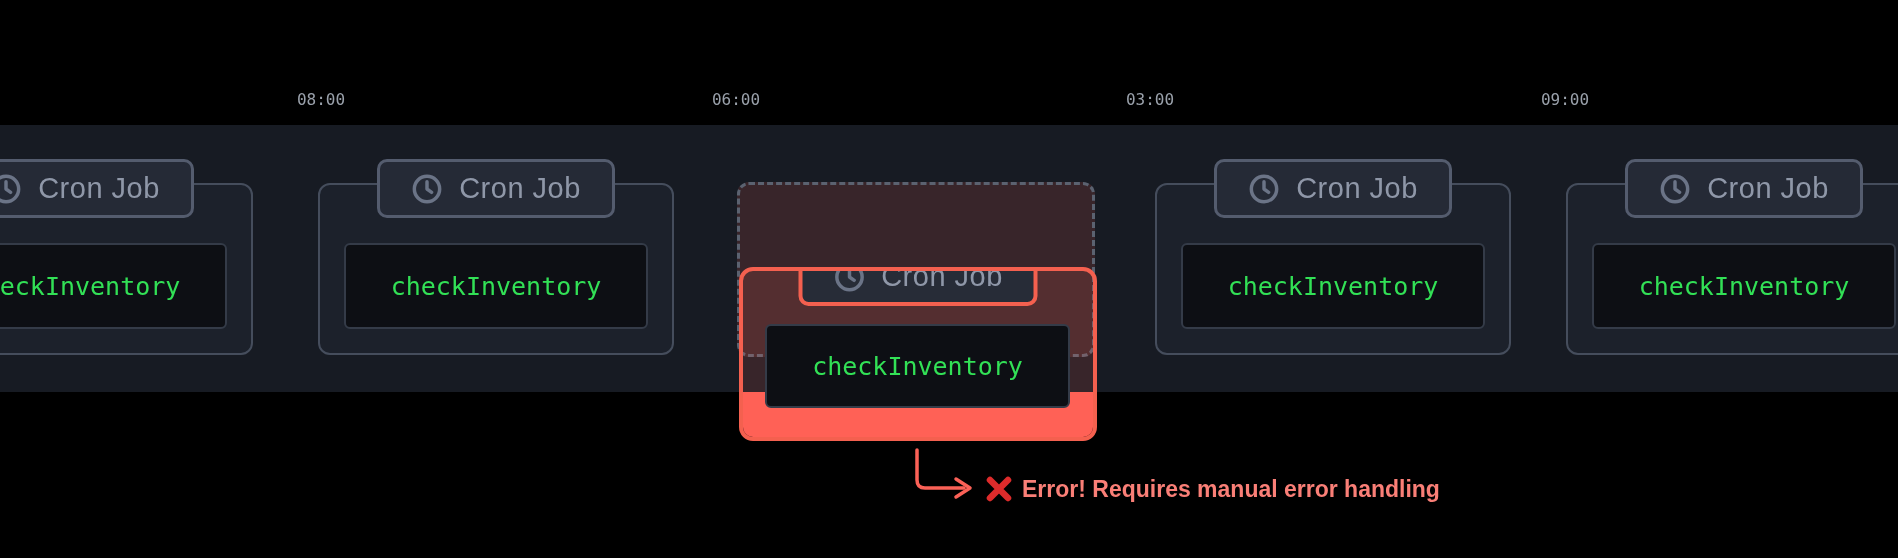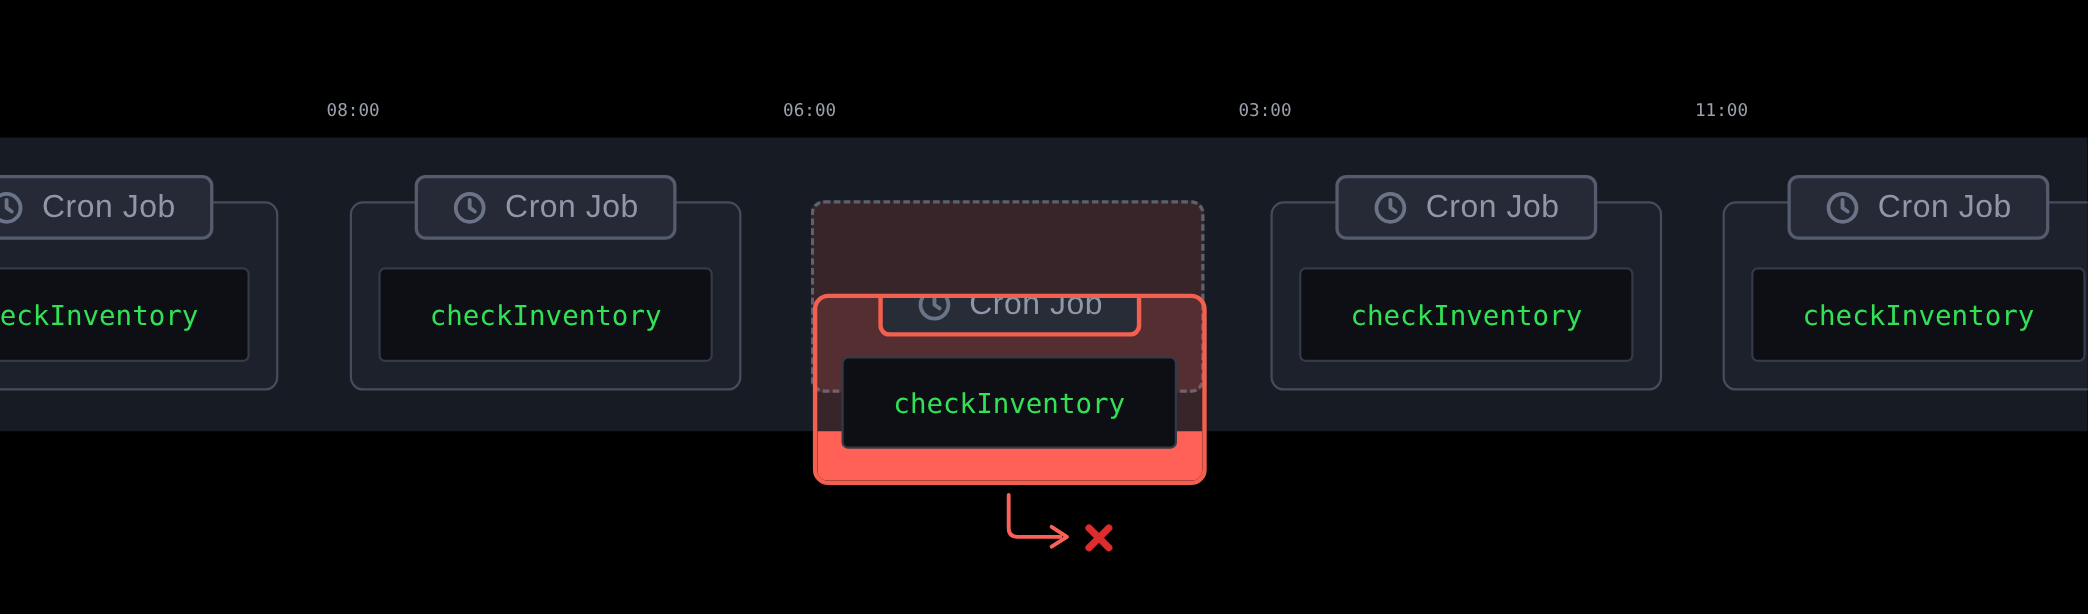--- a/index.html
+++ b/index.html
@@ -56,21 +56,21 @@
 </head>
 <body>
 
 <div id="stage">
 
   <div class="band"></div>
 
   <span class="time-label" style="left:321px">08:00</span>
   <span class="time-label" style="left:736px">06:00</span>
   <span class="time-label" style="left:1150px">03:00</span>
-  <span class="time-label" style="left:1565px">11:00</span>
+  <span class="time-label" style="left:1565px">09:00</span>
 
   <div class="card" style="left:-103px">
     <div class="badge">
       <svg class="clock" viewBox="0 0 24 24" fill="none" stroke="currentColor" stroke-width="2.6" stroke-linecap="round" stroke-linejoin="round">
           <circle cx="12" cy="12" r="9.5"></circle>
           <polyline points="12 6.5 12 12 15.5 14.5"></polyline>
         </svg>
       <span class="badge-label">Cron Job</span>
     </div>
     <div class="codebox">
@@ -135,14 +135,15 @@
 
   <svg class="arrow-svg" viewBox="0 0 130 80">
     <path d="M57 20 V50 Q57 58 65 58 H104" fill="none" stroke="#fb6157" stroke-width="3.5" stroke-linecap="round" stroke-linejoin="round"></path>
     <path d="M96 49 L110 58 L96 67" fill="none" stroke="#fb6157" stroke-width="3.5" stroke-linecap="round" stroke-linejoin="round"></path>
   </svg>
 
   <svg class="cross-svg" viewBox="0 0 30 30">
     <path d="M6 6 L24 24 M24 6 L6 24" stroke="#de2b2b" stroke-width="6.5" stroke-linecap="round"></path>
   </svg>
 
+  <span class="error-message">Error! Requires manual error handling</span>
 
 </div>
 
 </body></html>

